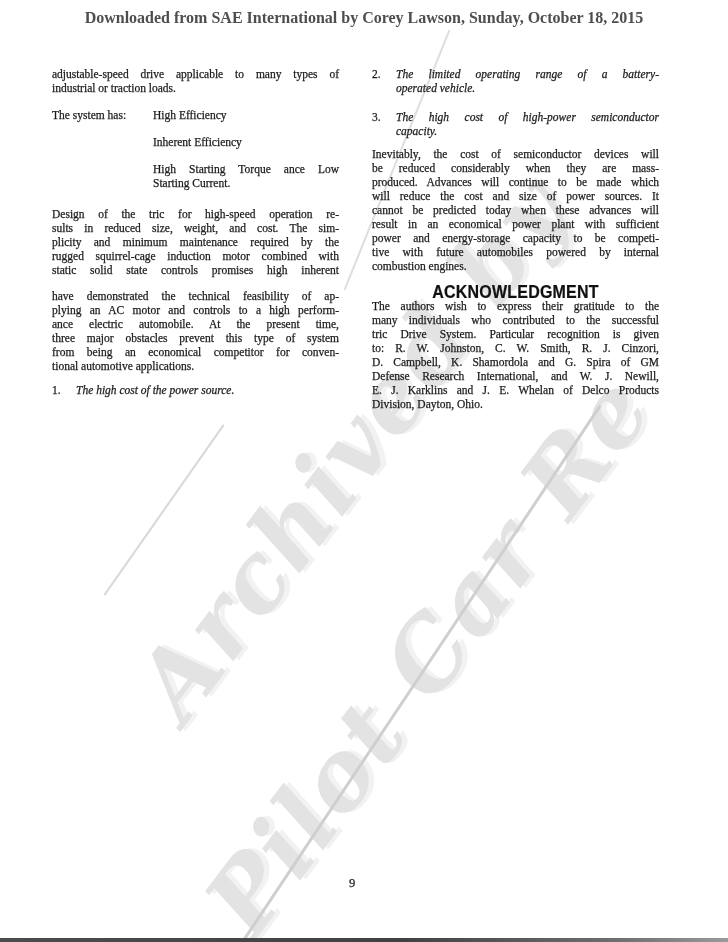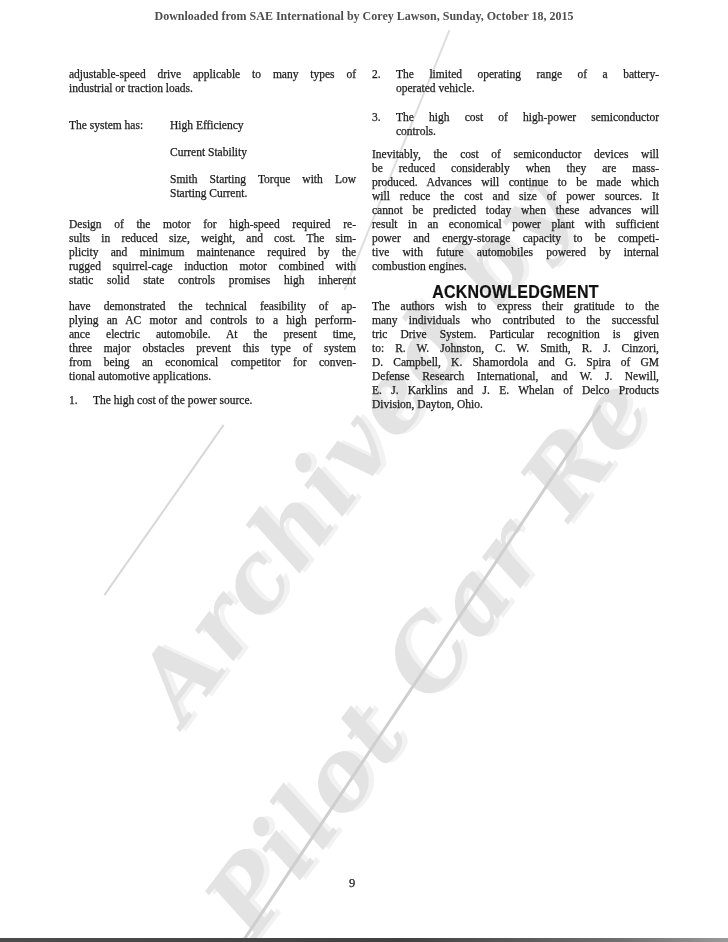--- a/index.html
+++ b/index.html
@@ -4,21 +4,21 @@
 <style>
   html,body{margin:0;padding:0;background:#ffffff;}
   .page{
     position:relative;width:728px;height:942px;background:#ffffff;
     overflow:hidden;font-family:"Liberation Serif", serif;
   }
   
   .scan-header{
     position:absolute;top:9px;left:0;width:728px;text-align:center;
     font-family:"Liberation Serif", serif;font-weight:bold;
-    font-size:12px;color:#4e4e4e;letter-spacing:0px;
+    font-size:16px;color:#4e4e4e;letter-spacing:0px;
   }
   
   .watermark{
     position:absolute;z-index:0;white-space:nowrap;
     font-family:"DejaVu Serif", serif;font-style:italic;font-weight:bold;
     color:#e3e3e3;text-shadow:4px 4px 0 #f2f2f2;
     font-size:95px;letter-spacing:2px;
     transform:translate(-50%,-50%) rotate(-53deg);
   }
   .wm1{left:352px;top:448px;}
@@ -31,38 +31,38 @@
   .bottom-edge{
     position:absolute;left:0;bottom:0;width:728px;height:4px;z-index:3;
     background:linear-gradient(to right,#4c4c4c 0%,#414141 55%,#6f6f6f 85%,#9a9a9a 100%);
   }
   
   .col{
     position:absolute;top:67px;width:287px;z-index:2;
     font-size:11.5px;line-height:14px;color:#1c1c1c;
     -webkit-text-stroke:0.25px #1c1c1c;
   }
-  .col-left{left:69px;}
+  .col-left{left:52px;}
   .col-right{left:372px;}
   .ln{text-align:justify;text-align-last:justify;}
   .ln-last{text-align-last:left;}
   
-  .sys-row{display:flex;margin-top:23px;}
+  .sys-row{display:flex;margin-top:13px;}
   .sys-label{flex:0 0 101px;}
   .sys-row .sys-body{flex:1;min-width:0;}
   .sys-item{margin-left:101px;margin-top:13px;}
   
   .para-design{margin-top:17px;}
   .para-exp{margin-top:12px;}
   .para-inevitably{margin-top:9px;}
   .para-authors{}
   
   .list-item{display:flex;margin-top:10px;}
   .list-item .num{flex:0 0 24px;}
-  .list-item .li-body{flex:1;min-width:0;}
+  .list-item .li-body{flex:1;min-width:0;font-style:italic;}
   .li-2{margin-top:0;}
   .li-3{margin-top:15px;}
   
   .ack-heading{
     margin:12px 0 0 0;text-align:center;
     font-family:"Liberation Sans", sans-serif;font-weight:bold;
     font-size:16px;letter-spacing:0.2px;color:#111;
     transform:scaleY(1.2);-webkit-text-stroke:0.2px #111;
   }
   
@@ -92,29 +92,29 @@
         <div class="ln ln-last">industrial or traction loads.</div>
       </div>
 
     <div class="sys-row">
       <span class="sys-label">The system has:</span>
       <div class="sys-body">
           <div class="ln ln-last">High Efficiency</div>
         </div>
     </div>
     <div class="sys-item">
-        <div class="ln ln-last">Current Stability</div>
+        <div class="ln ln-last">Inherent Efficiency</div>
       </div>
     <div class="sys-item">
-        <div class="ln">Smith Starting Torque with Low</div>
+        <div class="ln">High Starting Torque ance Low</div>
         <div class="ln ln-last">Starting Current.</div>
       </div>
 
     <div class="para para-design">
-        <div class="ln">Design of the motor for high-speed required re-</div>
+        <div class="ln">Design of the tric for high-speed operation re-</div>
         <div class="ln">sults in reduced size, weight, and cost.  The sim-</div>
         <div class="ln">plicity and minimum maintenance required by the</div>
         <div class="ln">rugged squirrel-cage induction motor combined with</div>
         <div class="ln">static solid state controls promises high inherent</div>
       </div>
     <div class="para para-exp">
         <div class="ln">have demonstrated the technical feasibility of ap-</div>
         <div class="ln">plying an AC motor and controls to a high perform-</div>
         <div class="ln">ance electric automobile.  At the present time,</div>
         <div class="ln">three major obstacles prevent this type of system</div>
@@ -135,21 +135,21 @@
       <span class="num">2.</span>
       <div class="li-body">
           <div class="ln">The limited operating range of a battery-</div>
           <div class="ln ln-last">operated vehicle.</div>
         </div>
     </div>
     <div class="list-item li-3">
       <span class="num">3.</span>
       <div class="li-body">
           <div class="ln">The high cost of high-power semiconductor</div>
-          <div class="ln ln-last">controls.</div>
+          <div class="ln ln-last">capacity.</div>
         </div>
     </div>
 
     <div class="para para-inevitably">
         <div class="ln">Inevitably, the cost of semiconductor devices will</div>
         <div class="ln">be reduced considerably when they are mass-</div>
         <div class="ln">produced.  Advances will continue to be made which</div>
         <div class="ln">will reduce the cost and size of power sources.  It</div>
         <div class="ln">cannot be predicted today when these advances will</div>
         <div class="ln">result in an economical power plant with sufficient</div>

